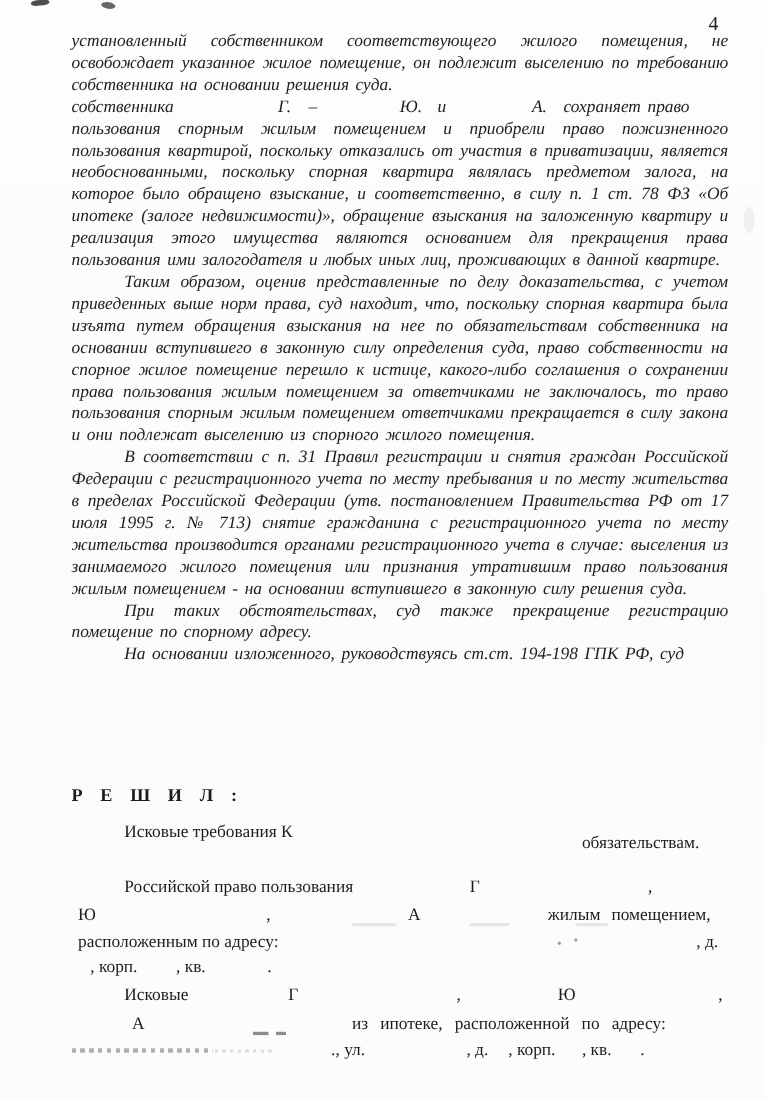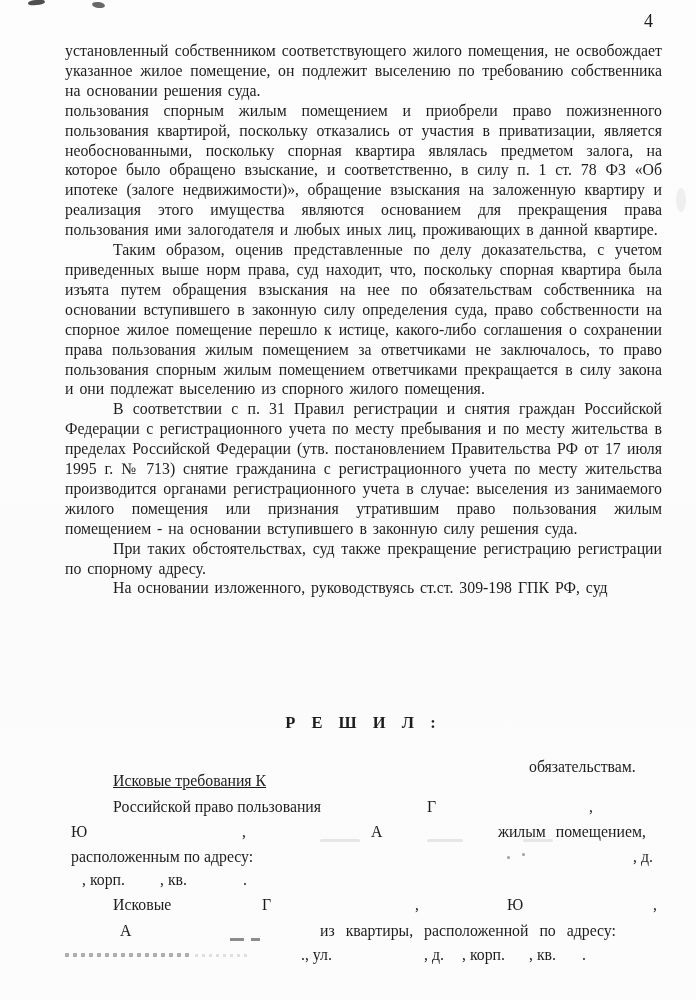--- a/index.html
+++ b/index.html
@@ -8,33 +8,33 @@
     background:linear-gradient(180deg,#fdfdfd 0%,#fbfbfb 60%,#fcfcfc 100%);
     font-family:"Liberation Serif","DejaVu Serif",serif;color:#1d1d1d;
   }
   
   .mark-a{position:absolute;left:28px;top:0;width:17px;height:5px;background:#4e4e4e;border-radius:40%/60%;transform:rotate(-6deg);}
   .mark-b{position:absolute;left:92px;top:2px;width:13px;height:6px;background:#585858;border-radius:50%;transform:rotate(8deg);opacity:.9;}
   .edge-smudge{position:absolute;left:676px;top:188px;width:10px;height:24px;background:#efefef;border-radius:50%;}
   .pagenum{position:absolute;top:11px;left:644px;font-size:18px;}
   
   .content{
-    position:absolute;left:65px;top:41px;width:597px;
-    font-size:15.8px;line-height:19.9px;text-align:justify;word-spacing:2px;
+    position:absolute;left:65px;top:28px;width:597px;
+    font-size:15.8px;line-height:19.9px;text-align:justify;word-spacing:2px;font-style:italic;
   }
   .content p{margin:0;}
   .indent{text-indent:48px;}
   .names-line{white-space:nowrap;text-align:left;}
   .sp{display:inline-block;height:1px;vertical-align:baseline;}
   .sp-a{width:95px}.sp-b{width:16px}.sp-c{width:75px}.sp-d{width:14px}.sp-e{width:78px}.sp-f{width:15px}
   
   .res{position:absolute;left:65px;top:700px;width:597px;height:300px;font-size:15.8px;}
   .rl{position:absolute;white-space:nowrap;line-height:20px;}
-  .res-heading{left:0;width:597px;top:13px;text-align:center;font-weight:700;font-size:16.5px;letter-spacing:6px;}
-  .claims-lead{left:48px;top:71px;text-decoration:underline;}
+  .res-heading{left:0;width:597px;top:13px;font-weight:700;font-size:16.5px;letter-spacing:6px;}
+  .claims-lead{left:48px;top:47px;}
   .claims-tail{left:464px;top:57px;}
   .t-l1a{left:48px;top:97px}.t-l1b{left:362px;top:97px}.t-l1c{left:524px;top:97px}
   .t-l2a{left:6px;top:122px}.t-l2b{left:177px;top:122px}.t-l2c{left:306px;top:122px}.t-l2d{left:433px;top:122px;word-spacing:6px;}
   .t-l3a{left:6px;top:147px}.t-l3b{left:568px;top:147px}
   .t-l4a{left:17px;top:170px}.t-l4b{left:95px;top:170px}.t-l4c{left:178px;top:170px}
   .e-l1a{left:48px;top:195px}.e-l1b{left:197px;top:195px}.e-l1c{left:350px;top:195px}.e-l1d{left:442px;top:195px}.e-l1e{left:588px;top:195px}
   .e-l2a{left:55px;top:221px}.e-l2b{left:255px;top:221px;word-spacing:7px;}
   .e-l3a{left:236px;top:245px}.e-l3b{left:359px;top:245px}.e-l3c{left:397px;top:245px}.e-l3d{left:464px;top:245px}.e-l3e{left:517px;top:245px}
   
   .smudge{position:absolute;height:3px;background:#e6e6e6;border-radius:2px;}
@@ -54,25 +54,28 @@
 <div class="page">
 
   <div class="mark-a"></div>
   <div class="mark-b"></div>
   <div class="edge-smudge"></div>
 
   <div class="pagenum">4</div>
 
   <div class="content">
     <p>установленный собственником соответствующего жилого помещения, не освобождает указанное жилое помещение, он подлежит выселению по требованию собственника на основании решения суда.</p>
+    <div class="names-line">
+      <span>собственника</span><span class="sp sp-a"></span><span>Г.</span><span class="sp sp-b"></span><span>–</span><span class="sp sp-c"></span><span>Ю.</span><span class="sp sp-d"></span><span>и</span><span class="sp sp-e"></span><span>А.</span><span class="sp sp-f"></span><span>сохраняет право</span>
+    </div>
     <p>пользования спорным жилым помещением и приобрели право пожизненного пользования квартирой, поскольку отказались от участия в приватизации, является необоснованными, поскольку спорная квартира являлась предметом залога, на которое было обращено взыскание, и соответственно, в силу п. 1 ст. 78 ФЗ «Об ипотеке (залоге недвижимости)», обращение взыскания на заложенную квартиру и реализация этого имущества являются основанием для прекращения права пользования ими залогодателя и любых иных лиц, проживающих в данной квартире.</p>
     <p class="indent">Таким образом, оценив представленные по делу доказательства, с учетом приведенных выше норм права, суд находит, что, поскольку спорная квартира была изъята путем обращения взыскания на нее по обязательствам собственника на основании вступившего в законную силу определения суда, право собственности на спорное жилое помещение перешло к истице, какого-либо соглашения о сохранении права пользования жилым помещением за ответчиками не заключалось, то право пользования спорным жилым помещением ответчиками прекращается в силу закона и они подлежат выселению из спорного жилого помещения.</p>
     <p class="indent">В соответствии с п. 31 Правил регистрации и снятия граждан Российской Федерации с регистрационного учета по месту пребывания и по месту жительства в пределах Российской Федерации (утв. постановлением Правительства РФ от 17 июля 1995 г. № 713) снятие гражданина с регистрационного учета по месту жительства производится органами регистрационного учета в случае: выселения из занимаемого жилого помещения или признания утратившим право пользования жилым помещением - на основании вступившего в законную силу решения суда.</p>
-    <p class="indent">При таких обстоятельствах, суд также прекращение регистрацию регистрации по спорному адресу.</p>
-    <p class="indent">На основании изложенного, руководствуясь ст.ст. 309-198 ГПК РФ,  суд</p>
+    <p class="indent">При таких обстоятельствах, суд также прекращение регистрацию помещение по спорному адресу.</p>
+    <p class="indent">На основании изложенного, руководствуясь ст.ст. 194-198 ГПК РФ,  суд</p>
   </div>
 
   <div class="res">
     <div class="rl res-heading">Р Е Ш И Л :</div>
 
     <span class="rl claims-lead">Исковые требования  К</span>
     <span class="rl claims-tail">обязательствам.</span>
 
     <span class="rl t-l1a">Российской право пользования</span>
     <span class="rl t-l1b">Г</span>
@@ -92,21 +95,21 @@
     <div class="smudge sm3"></div>
     <div class="dot dot1"></div>
     <div class="dot dot2"></div>
 
     <span class="rl e-l1a">Исковые</span>
     <span class="rl e-l1b">Г</span>
     <span class="rl e-l1c">,</span>
     <span class="rl e-l1d">Ю</span>
     <span class="rl e-l1e">,</span>
     <span class="rl e-l2a">А</span>
-    <span class="rl e-l2b">из  квартиры,  расположенной  по  адресу:</span>
+    <span class="rl e-l2b">из  ипотеке,  расположенной  по  адресу:</span>
 
     <div class="remnant"></div>
     <div class="remnant-tail"></div>
     <div class="rdash1"></div>
     <div class="rdash2"></div>
 
     <span class="rl e-l3a">., ул.</span>
     <span class="rl e-l3b">, д.</span>
     <span class="rl e-l3c">, корп.</span>
     <span class="rl e-l3d">, кв.</span>

